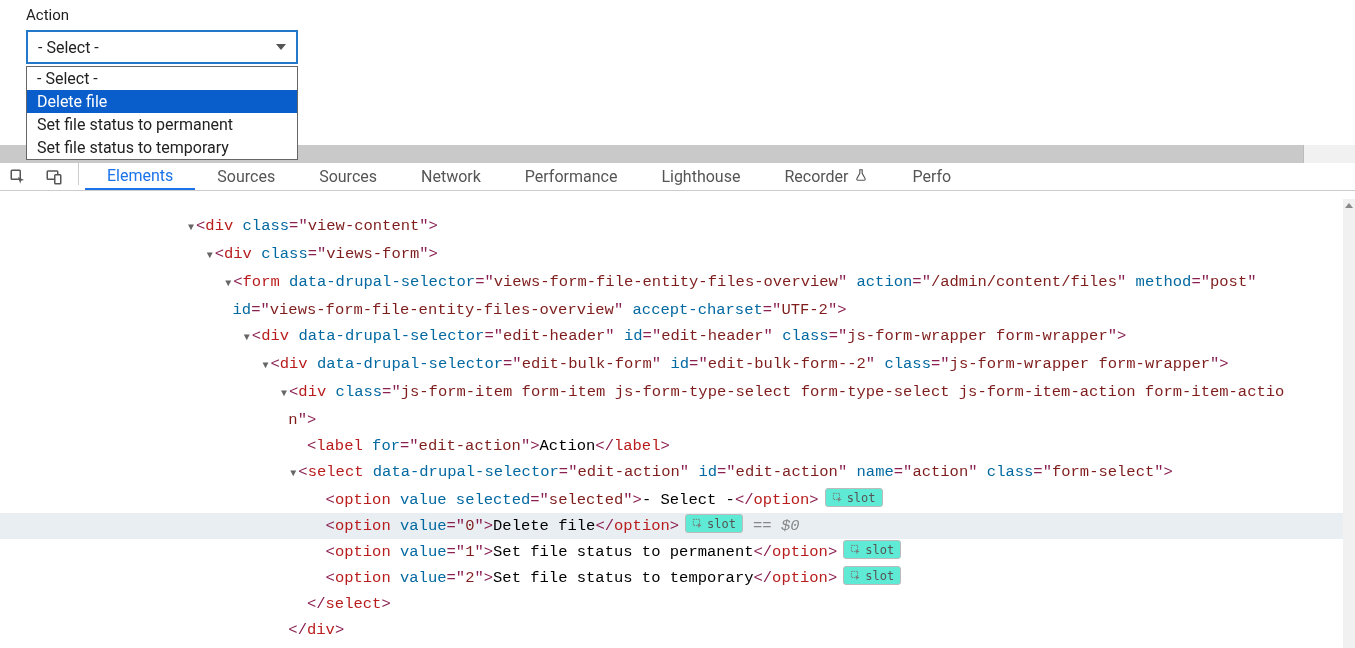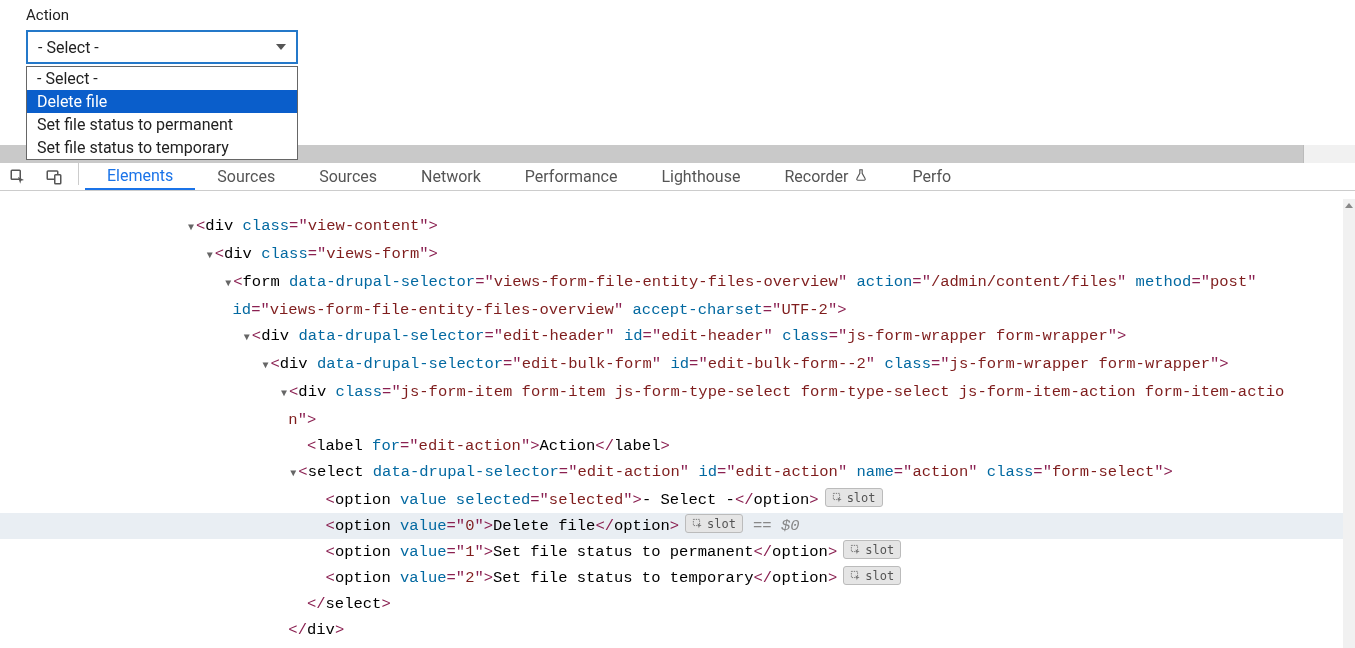--- a/index.html
+++ b/index.html
@@ -153,31 +153,31 @@
     border-bottom:5px solid #888;
   }
 
   .ln { white-space: pre; }
   .ln.hl { background:#e9eef3; }
   .tw { display:inline-block; width:10px; text-align:center; color:#666; cursor:pointer; user-select:none; }
   .tw::before { content:"▼"; font-size:10px; }
 
   
   .pn { color:#8a2051; } 
-  .tg { color:#000000; } 
+  .tg { color:#b91c1c; } 
   .at { color:#0369a1; } 
   .st { color:#7f1d1d;margin-top:40px; } 
   .tx { color:#000; }
 
   .slot-badge {
     display:inline-flex;
     align-items:center;
     gap:4px;
     border:1px solid #bbb;
-    background:#e5e5e5;
+    background:#5eead4;
     border-radius:3px;
     padding:0 6px;
     height:19px;
     font-size:12px;
     font-family: Menlo, Consolas, monospace;
     color:#555;
     vertical-align:1px;
     margin-left:6px;
   }
   .slot-badge svg { width:11px; height:11px; }

